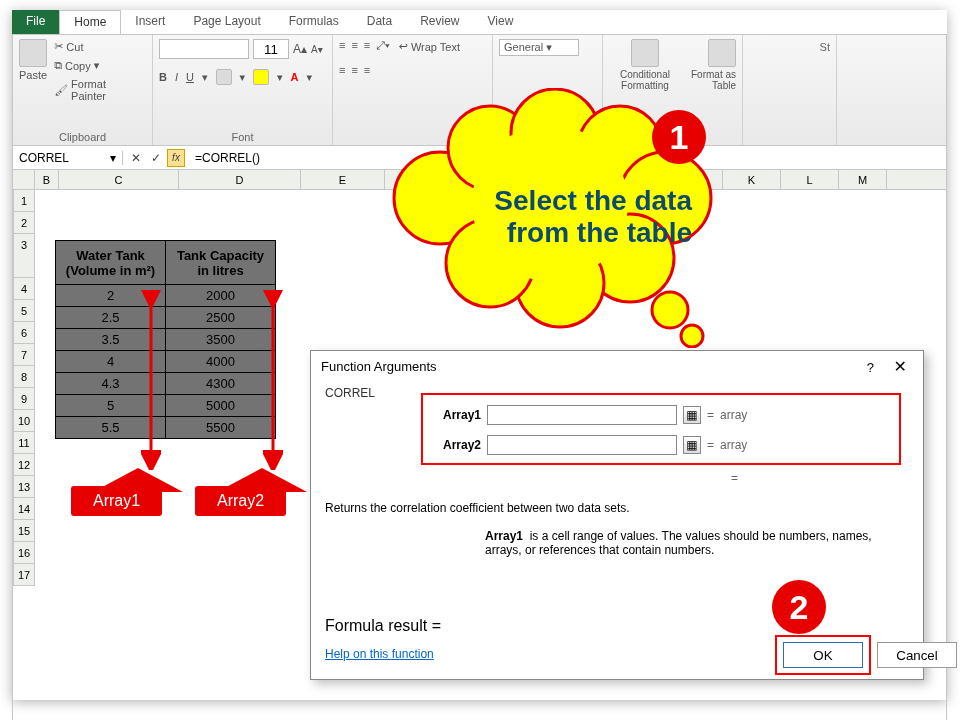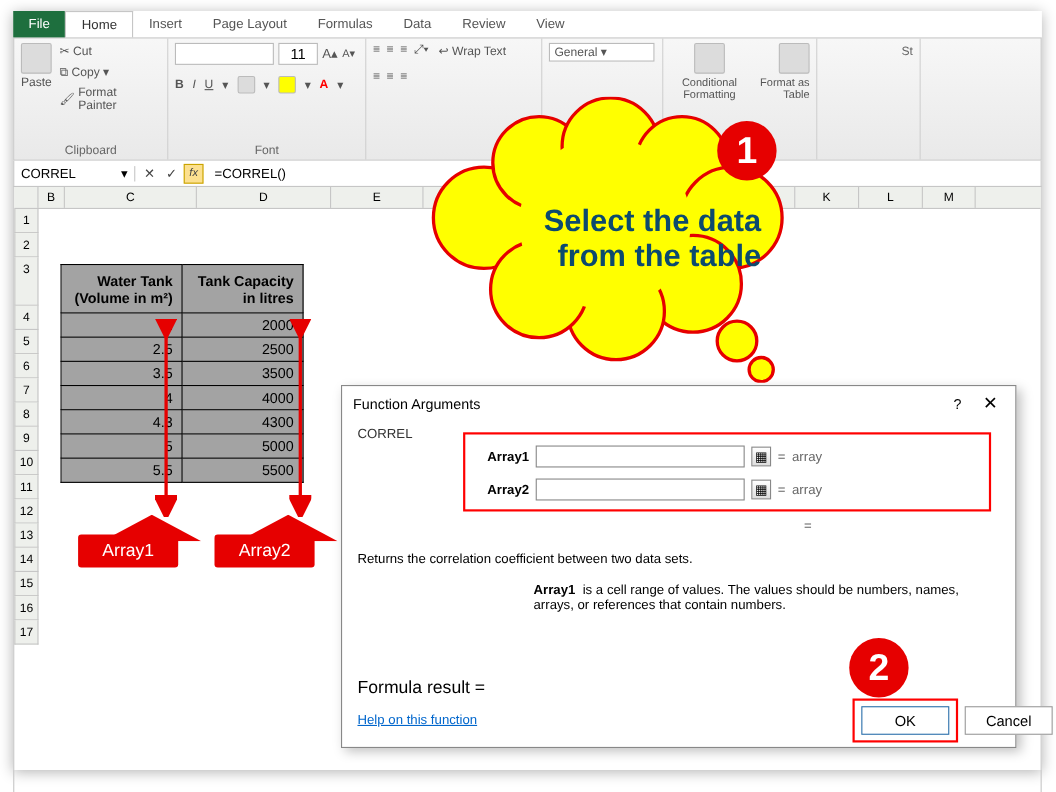--- a/index.html
+++ b/index.html
@@ -34,21 +34,21 @@
 
 .grid { position:relative; border:1px solid #c6c6c6; border-top:none; height: 100%; }
 .colhead { display:flex; height:20px; font-size:11px; background:#eef0ec; border-bottom:1px solid #c6c6c6;}
 .colhead div { border-right:1px solid #c6c6c6; text-align:center; line-height:20px;}
 .rows { position:absolute; left:0; top:20px;}
 .rowhead { width:22px; height:22px; border:1px solid #c6c6c6; border-top:none; background:#eef0ec; font-size:11px; text-align:center; line-height:22px;}
 .row3 { height: 44px; }
 
 
 .wtable { position:absolute; left:42px; top:70px; border-collapse:collapse; font-size:13px;}
-.wtable th, .wtable td { border:1.5px solid #000; padding:2px 8px; text-align:right; background:#a3a3a3;}
+.wtable th, .wtable td { border:1.5px solid #000; padding:2px 8px; text-align:center; background:#737373;}
 .wtable th { font-weight:bold; width:110px; height:44px; }
 .wtable td { height:22px; width:110px; }
 
 
 .dialog { position:absolute; left:298px; top:340px; width:614px; height:330px; background:#fff; border:1px solid #888; box-shadow: 4px 4px 10px rgba(0,0,0,.25); font-size:12px;}
 .dtitle { display:flex; justify-content:space-between; align-items:center; padding:6px 10px; font-size:13px;}
 .dclose { font-size:16px; padding:0 6px;}
 .redbox { position:absolute; border:2px solid red; }
 .dfield { position:absolute; display:flex; align-items:center; gap:6px;}
 .dfield label { width:50px; text-align:right; font-weight:bold;}
@@ -141,21 +141,21 @@
         <div style="display:flex; gap:6px; margin-top:10px;">
           <span>≡</span>
           <span>≡</span>
           <span>≡</span>
         </div>
       </div>
       <div class="label">&nbsp;</div>
     </div>
     <div class="rgroup" style="width:110px">
       <div>
-        <div style="border:1px solid #bbb; background:#fff; padding:1px 4px; width:96px;"><span>General</span> ▾</div>
+        <div style="border:1px solid #bbb; background:#fff; padding:1px 4px; width:80px;"><span>General</span> ▾</div>
       </div>
       <div class="label">&nbsp;</div>
     </div>
     <div class="rgroup" style="width:140px">
       <div style="display:flex; gap:4px;">
         <div style="text-align:center;">
           <span class="icon-sq icon-lg"></span>
           <div style="font-size:10px;">Conditional Formatting</div>
         </div>
         <div style="text-align:right;">

